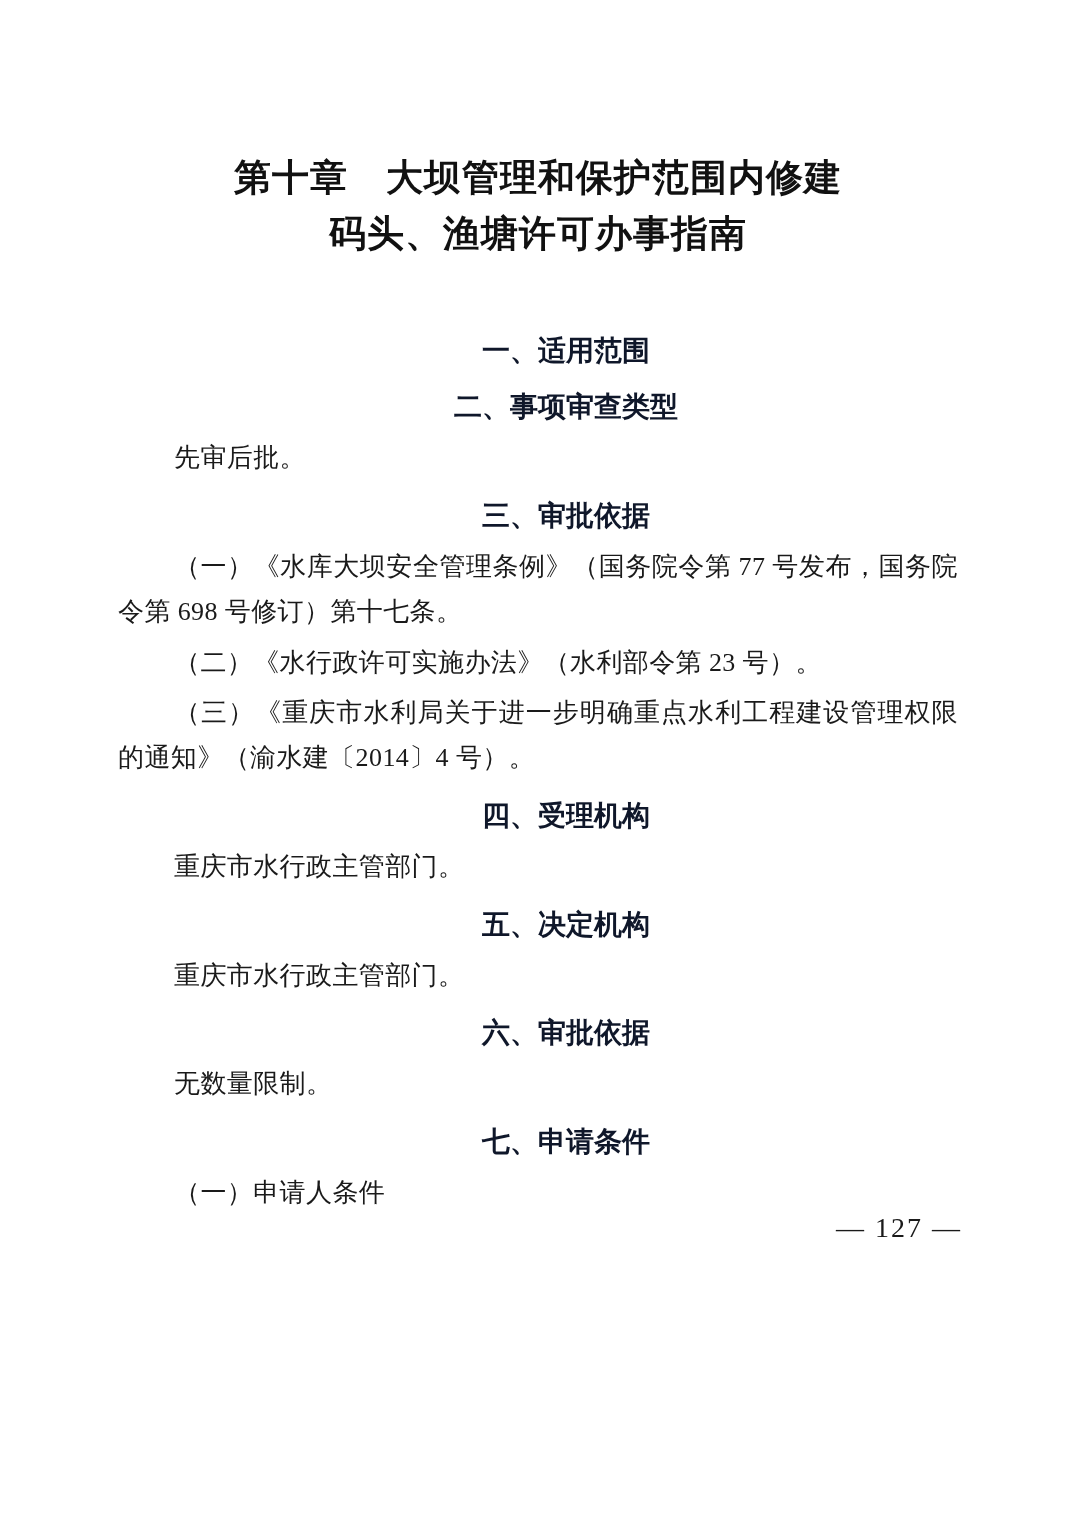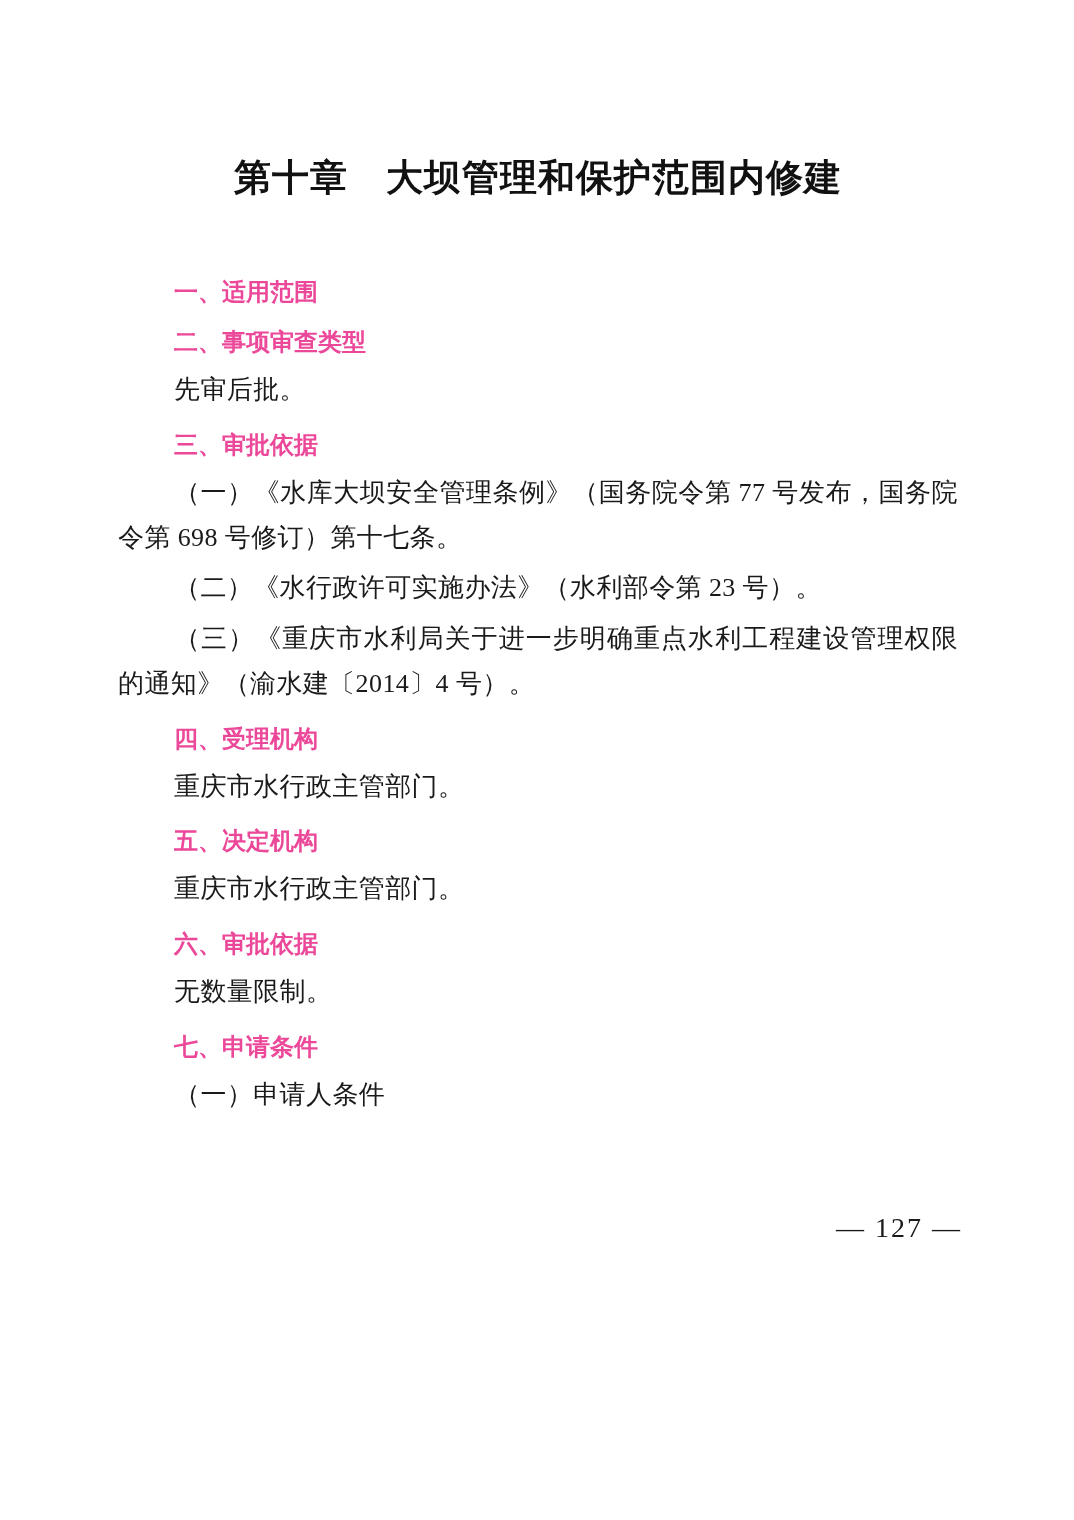--- a/index.html
+++ b/index.html
@@ -35,25 +35,26 @@
   }
   .doc-title .line2 {
     display: block;
   }
   .spacer-after-title {
     height: 54px;
   }
   .section-heading {
     font-family: "DejaVu Sans", "Liberation Sans", sans-serif;
     font-weight: bold;
-    font-size: 24px;
+    font-size: 28px;
     line-height: 1.5;
-    color: #ec4899;
+    color: #0f172a;
     margin: 14px 0 8px 0;
     text-indent: 56px;
+    text-align: center;
   }
   .para {
     font-size: 26px;
     line-height: 1.72;
     text-indent: 56px;
     margin: 0 0 6px 0;
     text-align: justify;
     letter-spacing: 0.4px;
   }
   .page-number {
@@ -68,20 +69,21 @@
 </style>
 </head>
 <body>
 
 <div class="page">
 
   <div class="content">
 
     <div class="doc-title">
       <span class="line1">第十章　大坝管理和保护范围内修建</span>
+      <span class="line2">码头、渔塘许可办事指南</span>
     </div>
 
     <div class="spacer-after-title"></div>
 
     <h2 class="section-heading">一、适用范围</h2>
 
     <h2 class="section-heading">二、事项审查类型</h2>
     <p class="para">先审后批。</p>
 
     <h2 class="section-heading">三、审批依据</h2>

